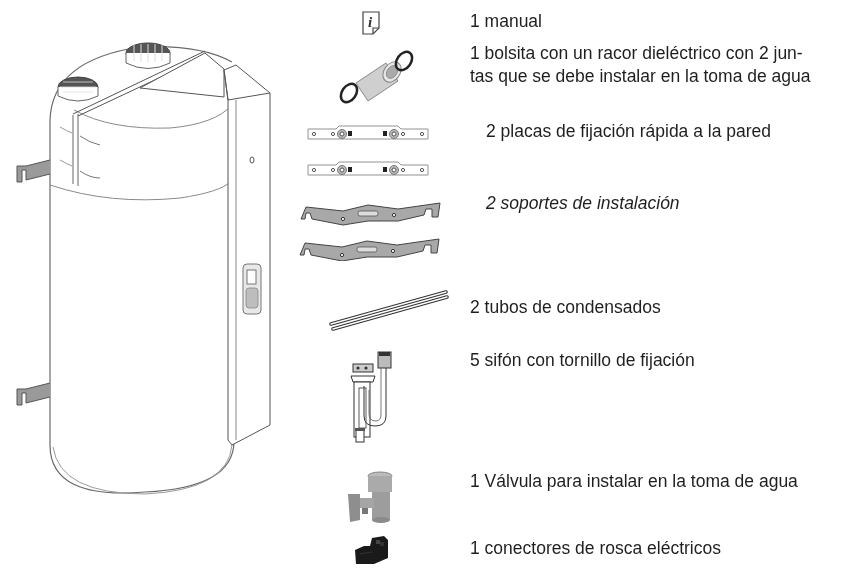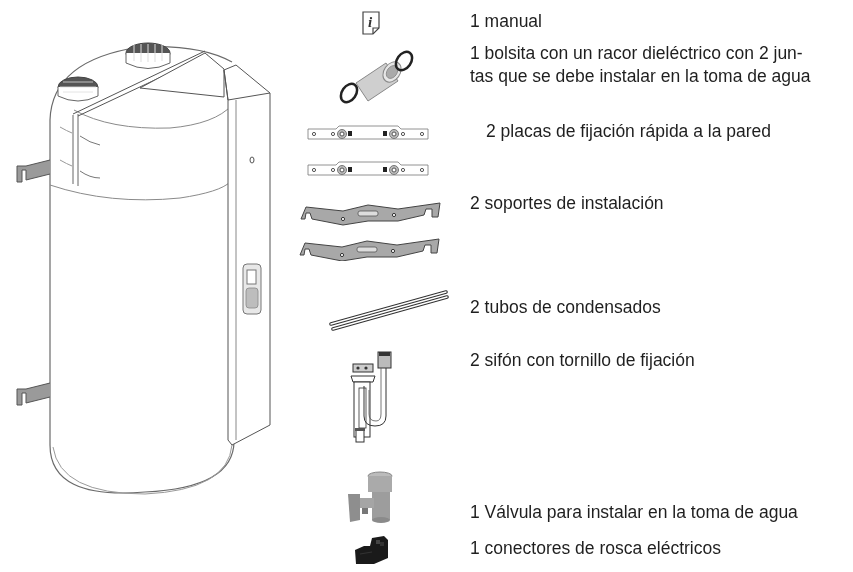--- a/index.html
+++ b/index.html
@@ -130,21 +130,21 @@
       <circle cx="96" cy="16" r="1.6" fill="#fff" stroke="#333"></circle>
     </g>
     <g transform="translate(-1,36)">
       <path d="M3 20 L8 8 L45 12 L70 6 L100 10 L142 4 L140 18 L134 18 L134 10 L128 10 L126 16 L100 22 L70 22 L45 26 L14 20 L12 14 L8 14 L7 20 Z" fill="#a8a8a8" stroke="#444" stroke-width="1"></path>
       <rect x="60" y="12" width="20" height="5" rx="2" fill="#ddd" stroke="#555" stroke-width="0.8"></rect>
       <circle cx="45" cy="20" r="1.6" fill="#fff" stroke="#333"></circle>
       <circle cx="96" cy="16" r="1.6" fill="#fff" stroke="#333"></circle>
     </g>
   </svg>
 </div>
-<div class="abs txt" style="left:470px;top:192px;">2 soportes de instalación</div>
+<div class="abs txt" style="left:486px;top:192px;font-style:italic;">2 soportes de instalación</div>
 
 <div class="abs" style="left:328px;top:288px;">
   <svg width="122" height="44" viewBox="0 0 122 44">
     <line x1="3" y1="36" x2="118" y2="4" stroke="#333" stroke-width="3.6" stroke-linecap="round"></line>
     <line x1="3" y1="36" x2="118" y2="4" stroke="#fff" stroke-width="1.4" stroke-linecap="round"></line>
     <line x1="5" y1="41" x2="119" y2="9" stroke="#333" stroke-width="3.6" stroke-linecap="round"></line>
     <line x1="5" y1="41" x2="119" y2="9" stroke="#fff" stroke-width="1.4" stroke-linecap="round"></line>
   </svg>
 </div>
 <div class="abs txt" style="left:470px;top:296px;">2 tubos de condensados</div>
@@ -158,34 +158,34 @@
       <circle cx="16" cy="18" r="1.6" fill="#333"></circle>
     <path d="M1 26 L25 26 L23 32 L3 32 Z" fill="#fff" stroke="#333" stroke-width="1"></path>
     <rect x="4" y="32" width="16" height="55" fill="#fff" stroke="#333" stroke-width="1"></rect>
     <rect x="9" y="38" width="7" height="40" fill="#fff" stroke="#333" stroke-width="0.8"></rect>
     <path d="M14 36 L14 66 Q14 76 25 76 Q36 76 36 66 L36 18" fill="none" stroke="#333" stroke-width="1"></path>
     <path d="M19 40 L19 64 Q19 71 26 71 Q31 71 31 64 L31 18" fill="none" stroke="#555" stroke-width="0.8"></path>
     <rect x="6" y="80" width="8" height="12" fill="#fff" stroke="#333" stroke-width="1"></rect>
     <rect x="5" y="78" width="10" height="3" fill="#555"></rect>
   </svg>
 </div>
-<div class="abs txt" style="left:470px;top:349px;">2 sifón con tornillo de fijación</div>
+<div class="abs txt" style="left:470px;top:349px;">5 sifón con tornillo de fijación</div>
 
 <div class="abs" style="left:346px;top:470px;">
   <svg width="50" height="55" viewBox="0 0 50 55">
     <ellipse cx="34" cy="6" rx="12" ry="4" fill="#bbb" stroke="#888"></ellipse>
     <rect x="22" y="6" width="24" height="16" fill="#aaa"></rect>
     <rect x="26" y="22" width="18" height="28" fill="#9d9d9d"></rect>
     <ellipse cx="35" cy="50" rx="9" ry="3" fill="#8a8a8a"></ellipse>
     <rect x="14" y="28" width="14" height="10" fill="#a5a5a5"></rect>
     <path d="M2 24 L14 24 L14 50 L4 52 Z" fill="#8e8e8e"></path>
     <rect x="16" y="38" width="6" height="6" fill="#777"></rect>
   </svg>
 </div>
-<div class="abs txt" style="left:470px;top:470px;margin-top:31px;">
+<div class="abs txt" style="left:470px;top:470px;">
   <div>1 Válvula para instalar en la toma de agua</div>
 </div>
 
 <div class="abs" style="left:352px;top:532px;">
   <svg width="40" height="36" viewBox="0 0 40 36">
     <path d="M3 18 L12 14 L18 14 L20 6 L32 4 L36 8 L36 26 L22 32 L4 32 Z" fill="#1a1a1a"></path>
     <rect x="24" y="8" width="4" height="4" fill="#444"></rect>
     <rect x="28" y="10" width="4" height="4" fill="#333"></rect>
     <line x1="8" y1="22" x2="20" y2="20" stroke="#333" stroke-width="1"></line>
   </svg>

